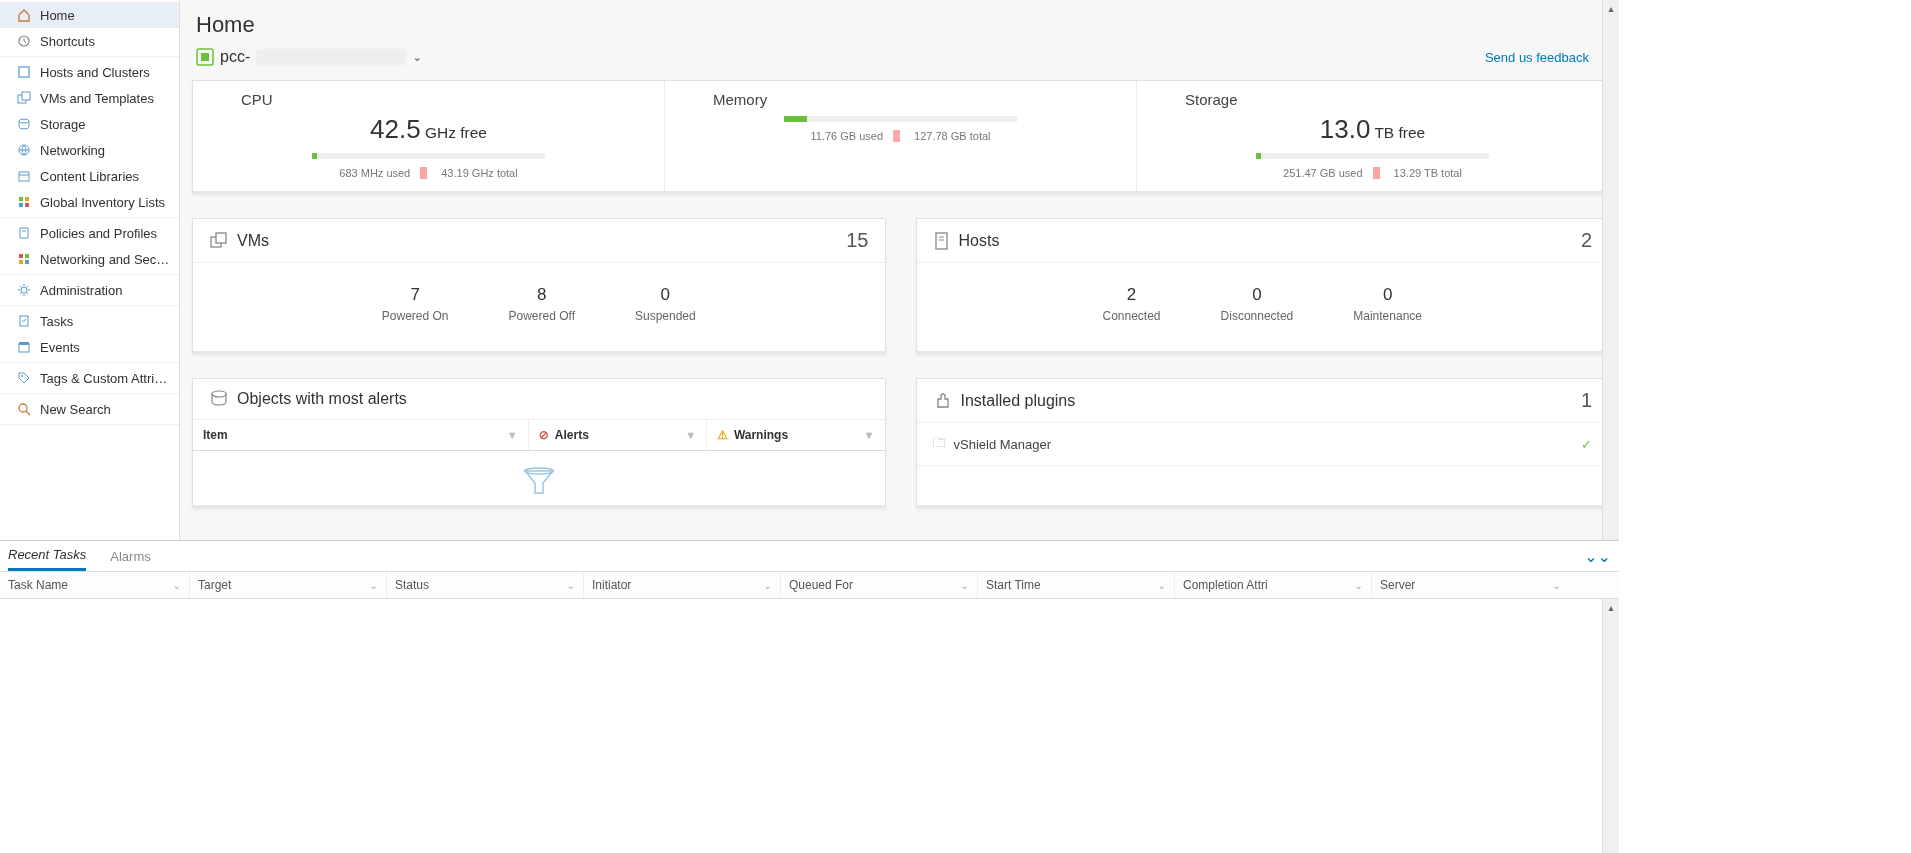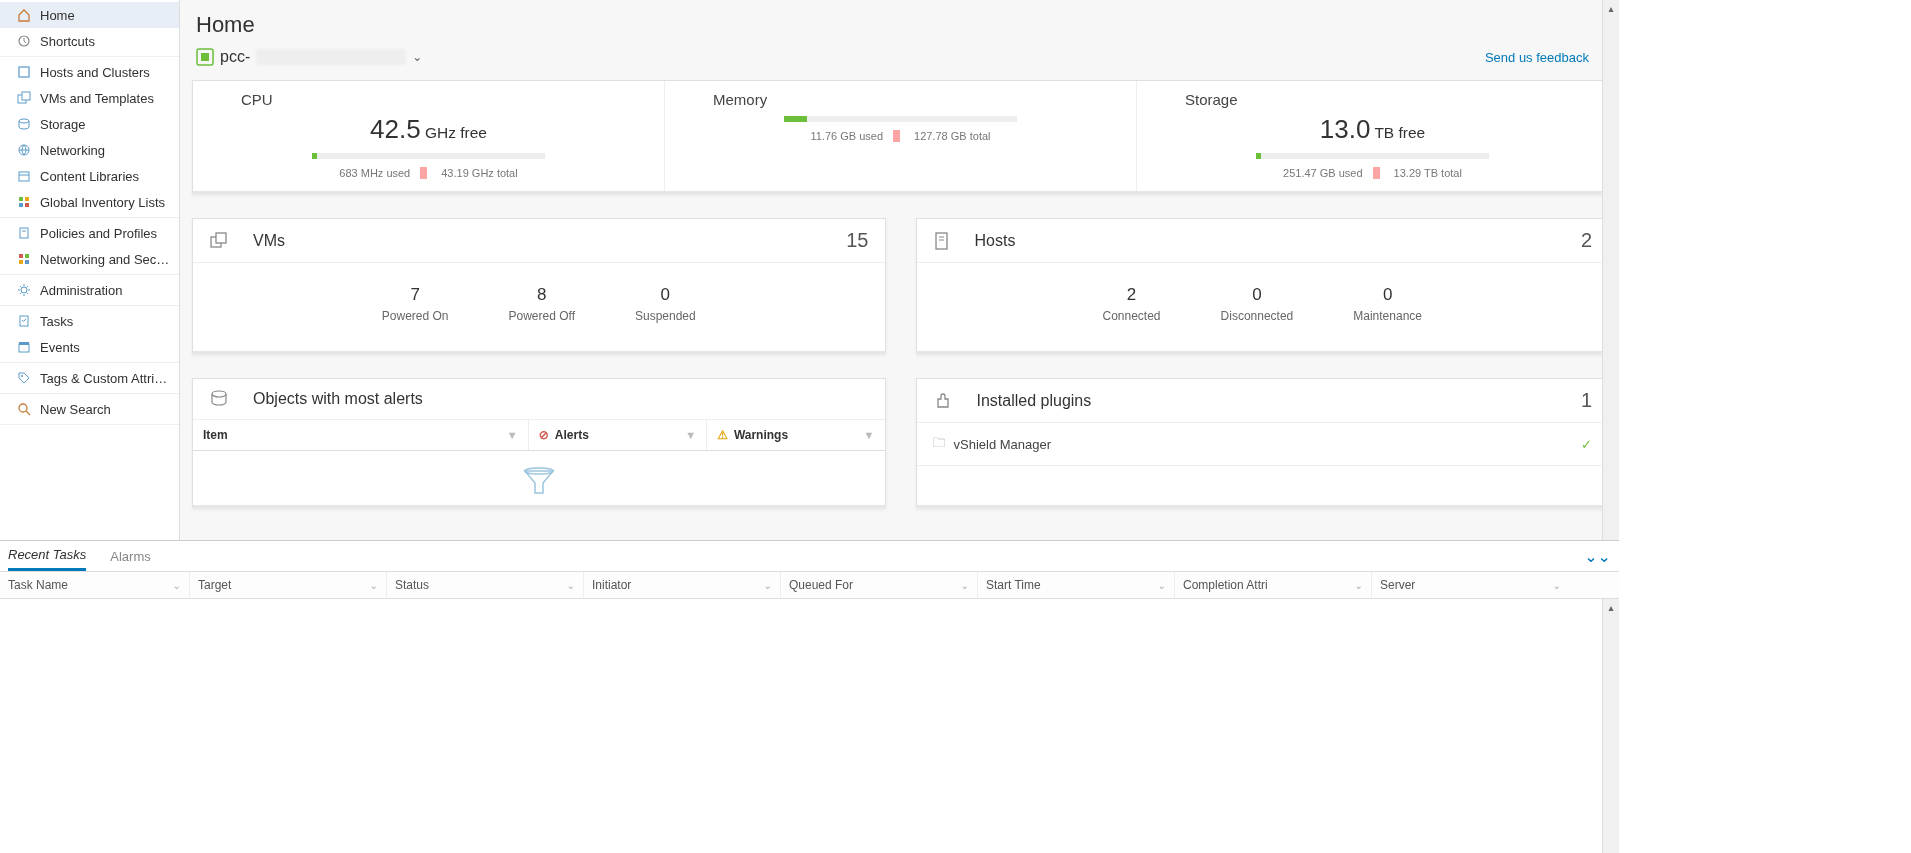--- a/index.html
+++ b/index.html
@@ -31,21 +31,21 @@
 .resource-value { font-size: 15.5px; color: #333; }
 .resource-value .big { font-size: 26px; font-weight: 300; }
 .bar { height: 6px; background: #eee; margin: 8px auto 8px; width: 54%; position: relative; }
 .bar-fill { position: absolute; left: 0; top: 0; bottom: 0; background: #6bbf3b; }
 .resource-sub { font-size: 11px; color: #777; display: flex; justify-content: center; gap: 10px; }
 .resource-sub span + span { border-left: 7px solid #fca5a5; padding-left: 14px; }
 
 .row2 { display: flex; gap: 30px; margin-bottom: 24px; }
 .card { flex: 1; background: #fff; border: 1px solid #e0e0e0; box-shadow: 0 2px 3px rgba(0,0,0,.06); border-bottom: 3px solid #e6e6e6; }
 .card-head { display: flex; align-items: center; justify-content: space-between; padding: 10px 16px; border-bottom: 1px solid #eee; }
-.card-head-left { display: flex; align-items: center; gap: 24px; font-size: 16px; color: #333; }
+.card-head-left { display: flex; align-items: center; gap: 8px; font-size: 16px; color: #333; }
 .card-count { font-size: 20px; color: #555; font-weight: 300; }
 .card-body-stats { display: flex; justify-content: center; gap: 60px; padding: 22px 0 28px; }
 .stat { text-align: center; }
 .stat-num { font-size: 17px; color: #333; margin-bottom: 4px; }
 .stat-lbl { font-size: 12px; color: #666; }
 
 .alerts-table-head { display: flex; border-bottom: 1px solid #ddd; }
 .alerts-th { flex: 1; padding: 8px 10px; font-size: 12px; color: #333; font-weight: 600; display: flex; align-items: center; justify-content: space-between; border-right: 1px solid #eee; }
 .alerts-th:last-child { border-right: none; }
 .filter-ic { color: #bbb; font-size: 11px; }

